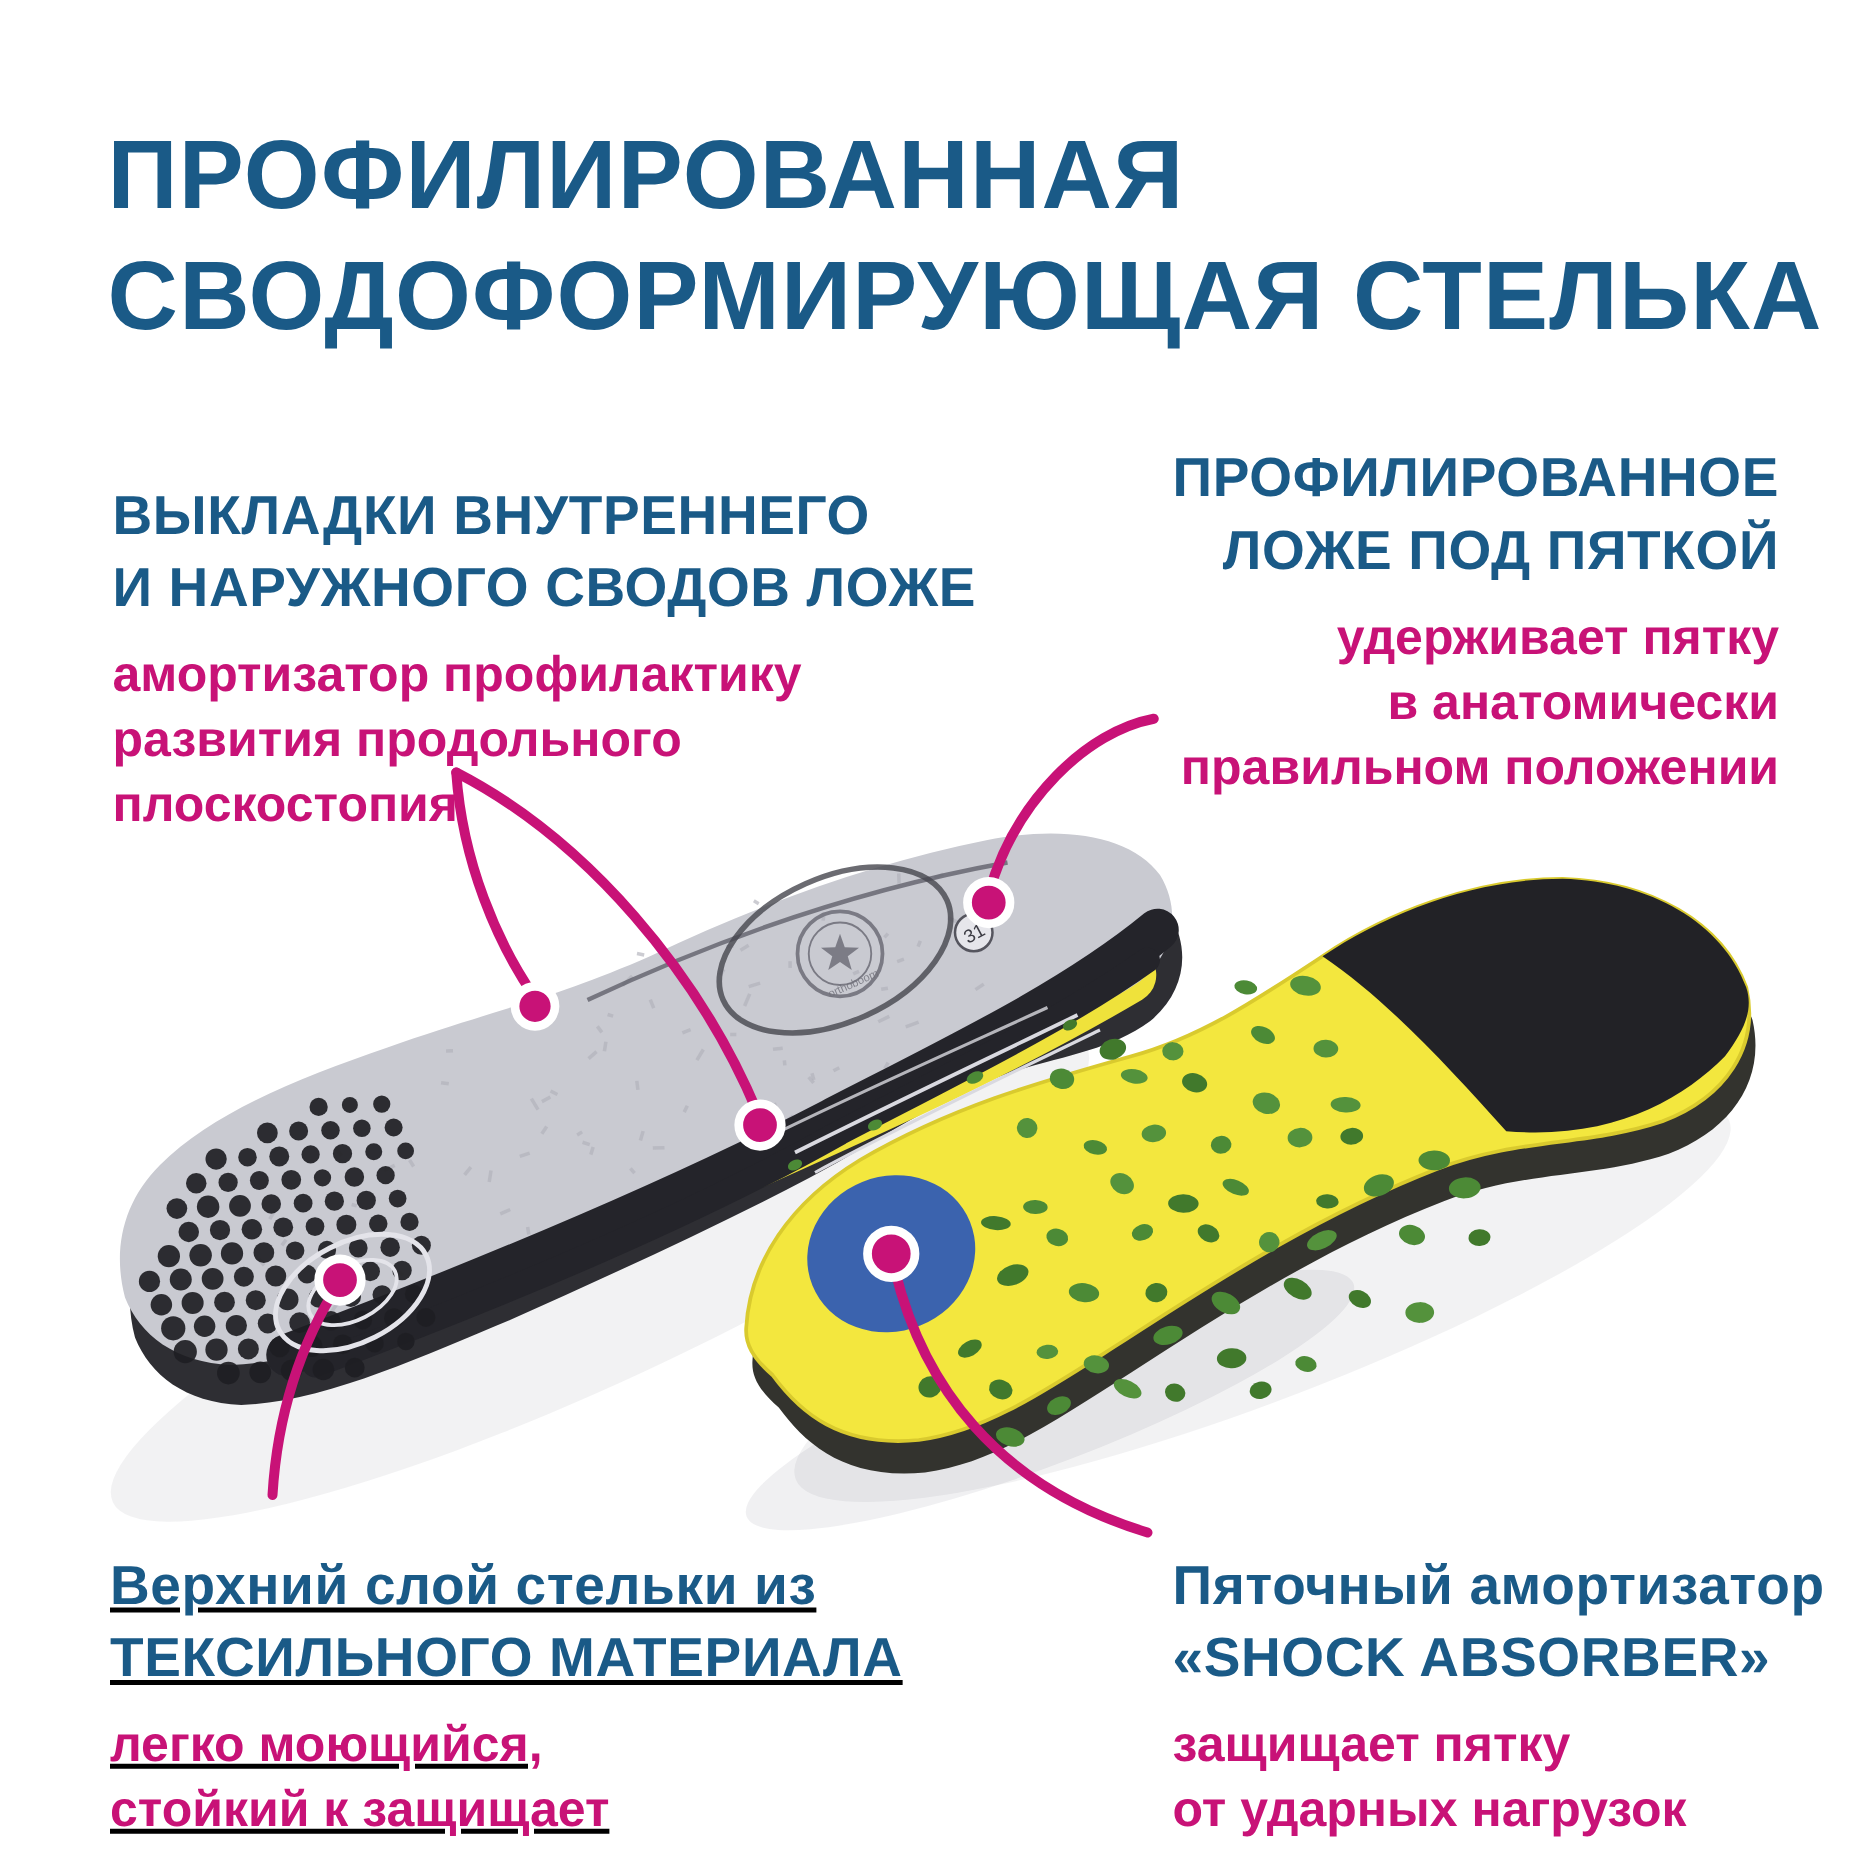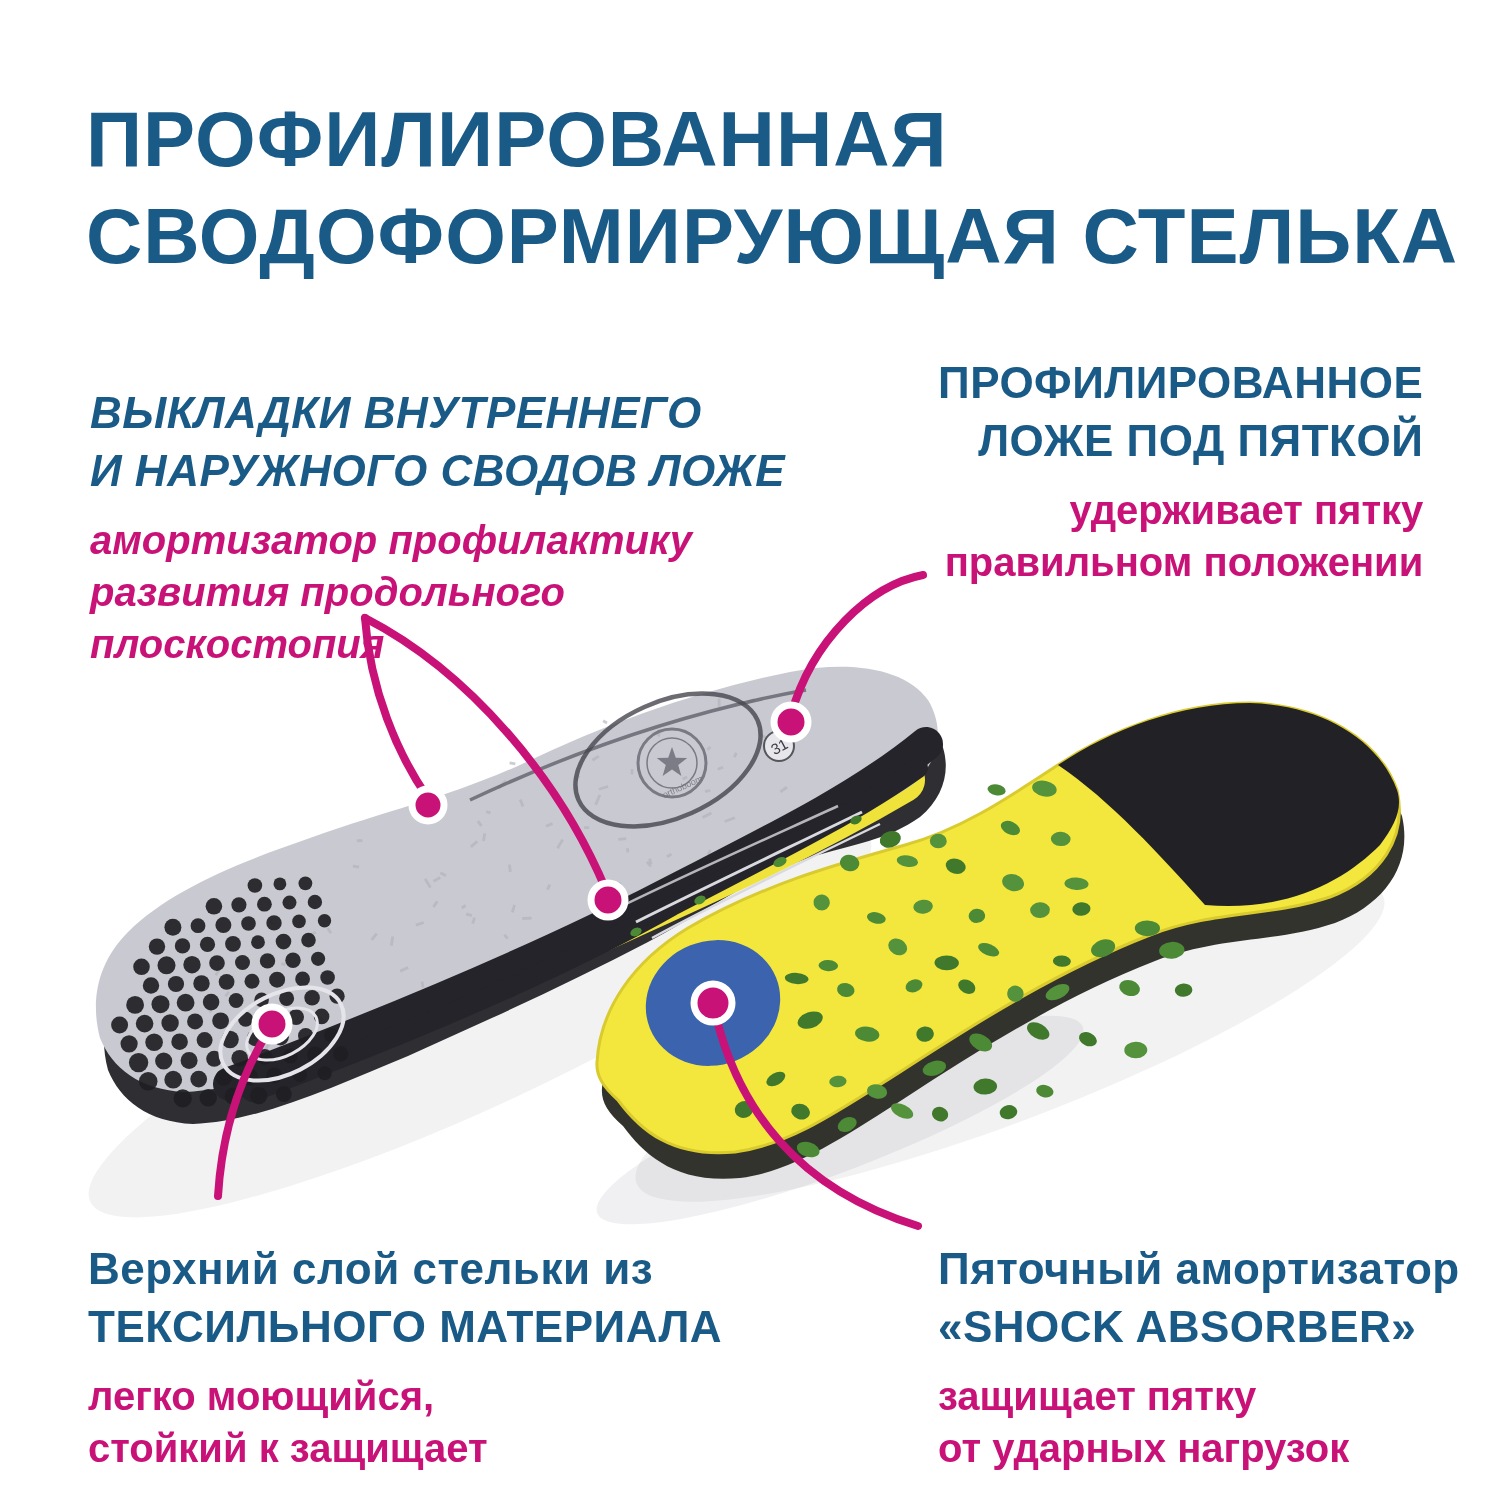--- a/index.html
+++ b/index.html
@@ -8,23 +8,23 @@
   }
   html,body{margin:0;padding:0;background:#fff;}
   .canvas{position:relative;width:1500px;height:1500px;background:#fff;overflow:hidden;
           font-family:"Liberation Sans", sans-serif;}
   .art{position:absolute;left:0;top:0;}
   .txt{position:absolute;white-space:nowrap;margin-top:36px;}
   .title{left:86px;top:55px;font-size:78px;line-height:97px;font-weight:bold;
          color:var(--blue);letter-spacing:1px;}
   .feature .h{font-size:44px;line-height:58px;font-weight:bold;color:var(--blue);letter-spacing:.5px;}
   .feature .d{margin-top:14px;font-size:40px;line-height:52px;font-weight:bold;color:var(--magenta);}
-  .f-tl{left:90px;top:348px;font-style:italic;}
+  .f-tl{left:90px;top:348px;}
   .f-tr{left:938px;top:318px;text-align:right;}
-  .f-bl{left:88px;top:1204px;}
+  .f-bl{left:88px;top:1204px;text-decoration:underline;}
   .f-br{left:938px;top:1204px;}
   .conn{stroke:var(--magenta);stroke-width:8;fill:none;stroke-linecap:round;}
   .cdot{fill:var(--magenta);stroke:#ffffff;stroke-width:7;}
 </style>
 </head>
 <body>
 
 <div class="canvas">
 
   <svg id="art-svg" class="art" width="1500" height="1500" viewBox="0 0 1500 1500">
@@ -345,20 +345,21 @@
     </div>
   </div>
 
   <div class="txt feature f-tr">
     <div class="h">
       <div>ПРОФИЛИРОВАННОЕ</div>
       <div>ЛОЖЕ ПОД ПЯТКОЙ</div>
     </div>
     <div class="d">
       <div>удерживает пятку</div>
+      <div>в анатомически</div>
       <div>правильном положении</div>
     </div>
   </div>
 
   <div class="txt feature f-bl">
     <div class="h">
       <div>Верхний слой стельки из</div>
       <div>ТЕКСИЛЬНОГО МАТЕРИАЛА</div>
     </div>
     <div class="d">

